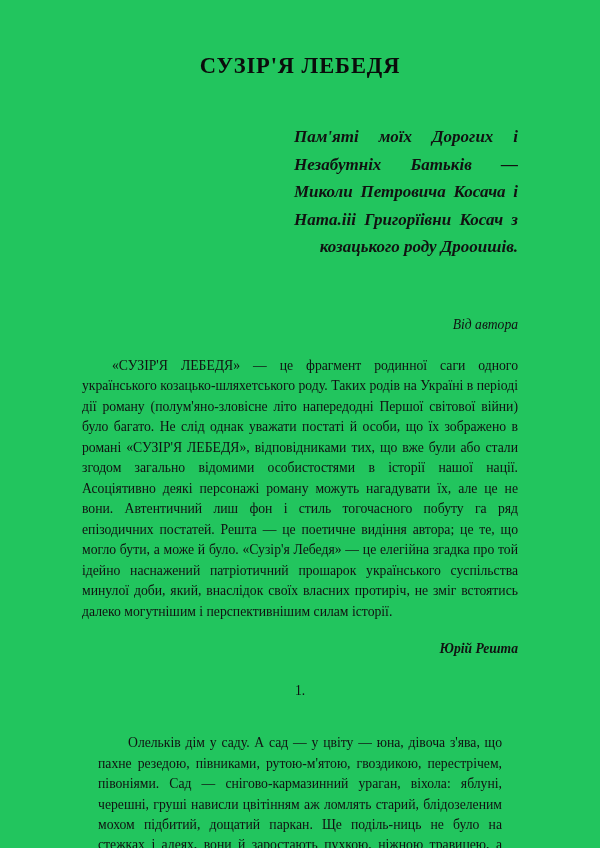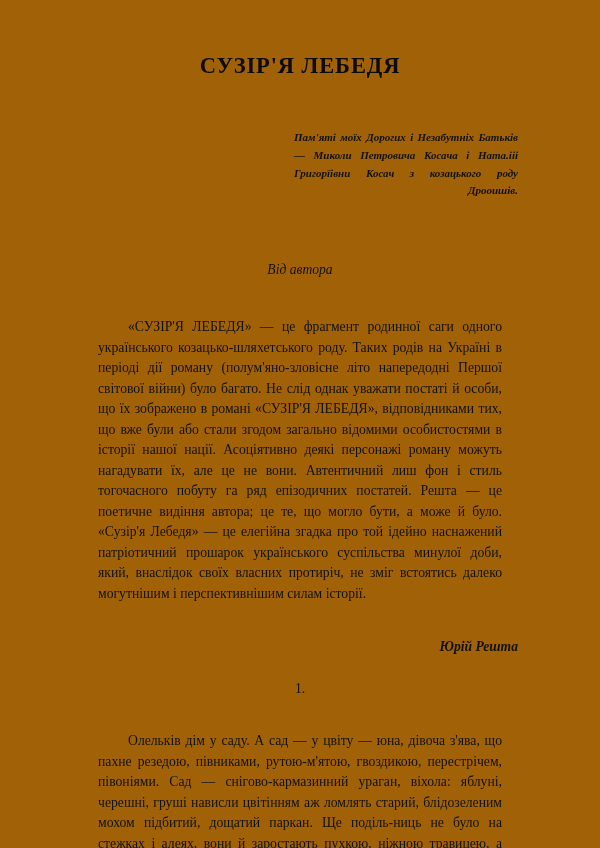--- a/index.html
+++ b/index.html
@@ -40,47 +40,47 @@
     font-size: 22.5px;
     font-weight: bold;
     letter-spacing: 0.9px;
     line-height: 1.2;
     color: #0b0b0b;
     font-family: "Liberation Serif", "DejaVu Serif", serif;
   }
 
   
   .dedication {
-    margin: 17px;
+    margin: 11px;
     padding-top: 33px;
     margin-left: 212px;
     width: 224px;
     text-align: justify;
     text-align-last: right;
     font-style: italic;
     font-weight: bold;
-    font-size: 11px;
+    font-size: 17px;
     line-height: 1.62;
     color: #111111;
   }
 
   
   .from-author {
     margin: 0;
     padding-top: 43px;
-    text-align: center;
+    text-align: right;
     font-style: italic;
     font-size: 13.6px;
     line-height: 1.4;
     color: #111111;
   }
 
   
   .body-text {
-    margin: 16px;
+    margin: 0;
     padding-top: 22px;
     text-align: justify;
     text-align-last: left;
     font-size: 13.7px;
     line-height: 1.495;
     text-indent: 30px;
     color: #111111;
     hyphens: manual;
   }
 
@@ -114,21 +114,21 @@
     text-align-last: left;
     font-size: 13.7px;
     line-height: 1.495;
     text-indent: 30px;
     color: #111111;
   }
 </style>
 </head>
 <body style="color: rgb(17, 17, 17);">
 
-<div class="page" style="background: #a16207;">
+<div class="page" style="background: #22c55e;">
   <div class="content">
 
     <h1 class="book-title">СУЗІР'Я ЛЕБЕДЯ</h1>
 
     <p class="dedication">Пам'яті моїх Дорогих і Незабутніх Батьків — Миколи Петровича Косача і Ната.ііі Григорїівни Косач з козацького роду Дрооишів.</p>
 
     <p class="from-author">Від автора</p>
 
     <p class="body-text">«СУЗІР'Я ЛЕБЕДЯ» — це фрагмент родинної саги одного українського козацько-шляхетського роду. Таких родів на Україні в періоді дії роману (полум'яно-зловісне літо напередодні Першої світової війни) було багато. Не слід однак уважати постаті й особи, що їх зображено в романі «СУЗІР'Я ЛЕБЕДЯ», відповідниками тих, що вже були або стали згодом загально відомими особистостями в історії нашої нації. Асоціятивно деякі персонажі роману можуть нагадувати їх, але це не вони. Автентичний лиш фон і стиль тогочасного побуту га ряд епізодичних постатей. Решта — це поетичне видіння автора; це те, що могло бути, а може й було. «Сузір'я Лебедя» — це елегійна згадка про той ідейно наснажений патріотичний прошарок українського суспільства минулої доби, який, внаслідок своїх власних протиріч, не зміг встоятись далеко могутнішим і перспективнішим силам історії.</p>
 

